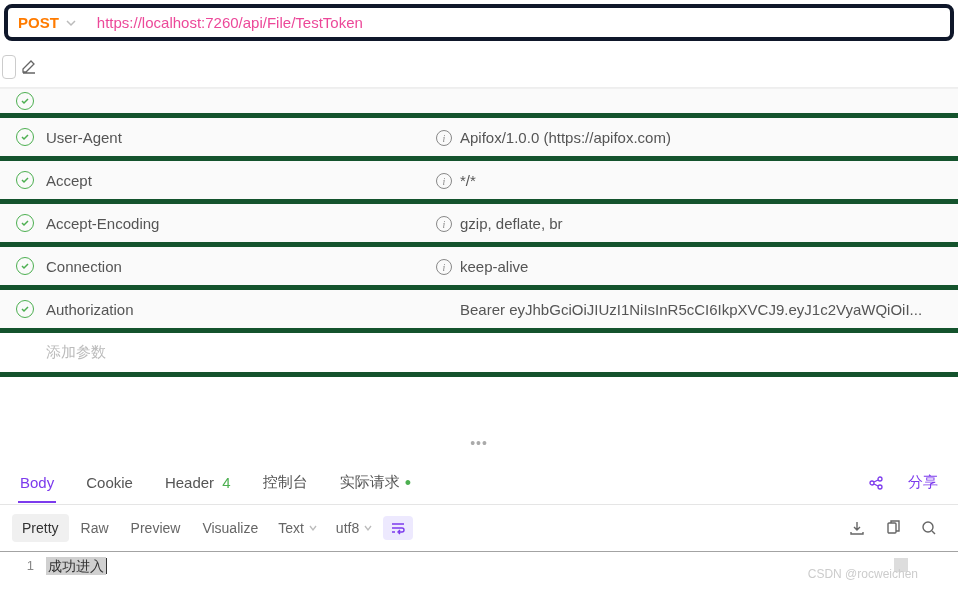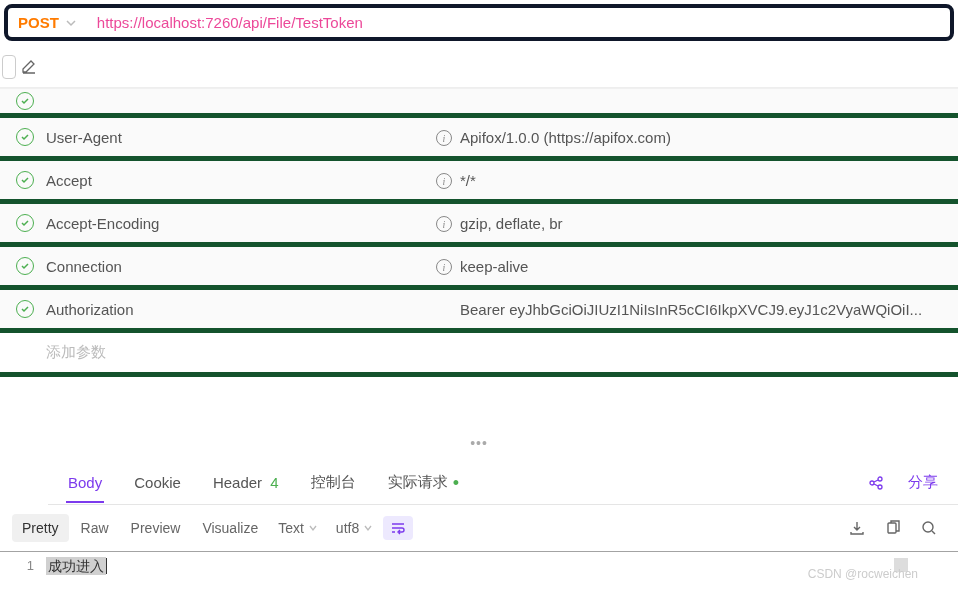--- a/index.html
+++ b/index.html
@@ -22,21 +22,21 @@
     .check-icon { width: 18px; height: 18px; border: 1.5px solid #4CAF50; border-radius: 50%; display: flex; align-items: center; justify-content: center; color: #4CAF50; }
     .key-cell { flex: 0 0 390px; color: #555; font-size: 15px; }
     .val-prefix { width: 24px; display: flex; align-items: center; color: #888; }
     .val-cell { flex: 1; color: #555; font-size: 15px; white-space: nowrap; overflow: hidden; }
     .info-icon { width: 16px; height: 16px; border: 1.5px solid #888; border-radius: 50%; display: flex; align-items: center; justify-content: center; font-size: 10px; font-style: italic; font-family: serif; }
     .add-placeholder { color: #bbb; font-size: 15px; }
     
     .spacer { height: 56px; }
     .drag-handle { text-align: center; color: #aaa; font-size: 14px; letter-spacing: 1px; padding: 2px 0; }
     
-    .response-tabs { display: flex; align-items: center; padding: 10px 18px 0 18px; border-bottom: 1px solid #e5e5e5; gap: 28px; margin-left: 48px; }
+    .response-tabs { display: flex; align-items: center; padding: 10px 18px 0 18px; border-bottom: 1px solid #e5e5e5; gap: 28px; }
     .rtab { padding: 10px 2px; color: #555; font-size: 15px; cursor: pointer; border-bottom: 2px solid transparent; }
     .rtab.active { color: #7c3aed; border-bottom-color: #7c3aed; font-weight: 500; }
     .rtab .badge { color: #4CAF50; margin-left: 4px; }
     .rtab .dot { color: #4CAF50; font-size: 18px; line-height: 0; vertical-align: middle; }
     .rtab-spacer { flex: 1; }
     .share-link { color: #7c3aed; display: flex; align-items: center; gap: 24px; }
     
     .format-bar { display: flex; align-items: center; padding: 8px 12px; gap: 2px; border-bottom: 1px solid #a3a3a3; }
     .fmt-btn { padding: 6px 10px; border-radius: 4px; color: #666; cursor: pointer; font-size: 14px; background: transparent; }
     .fmt-btn.active { background: #f0f0f0; color: #333; }

